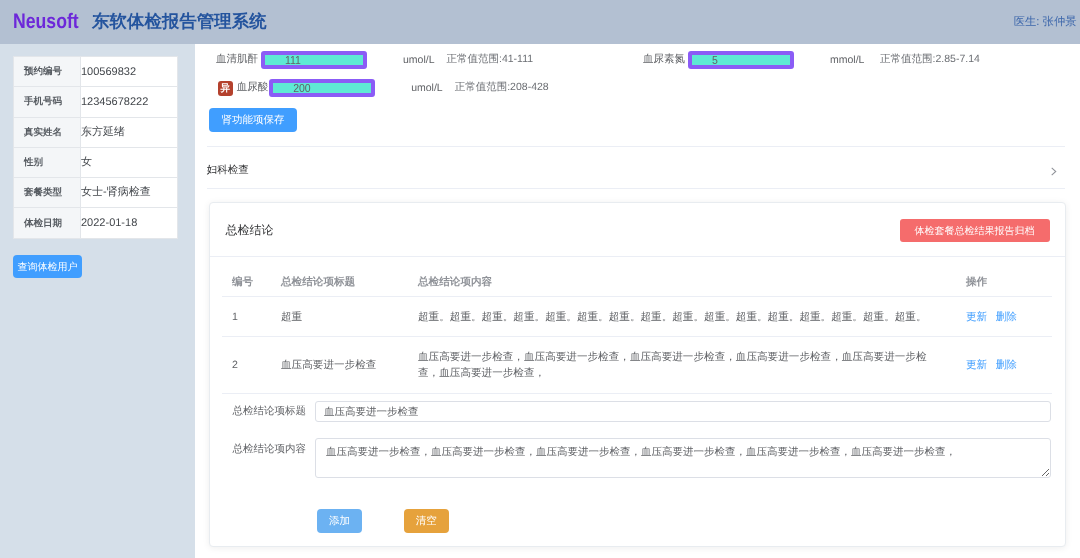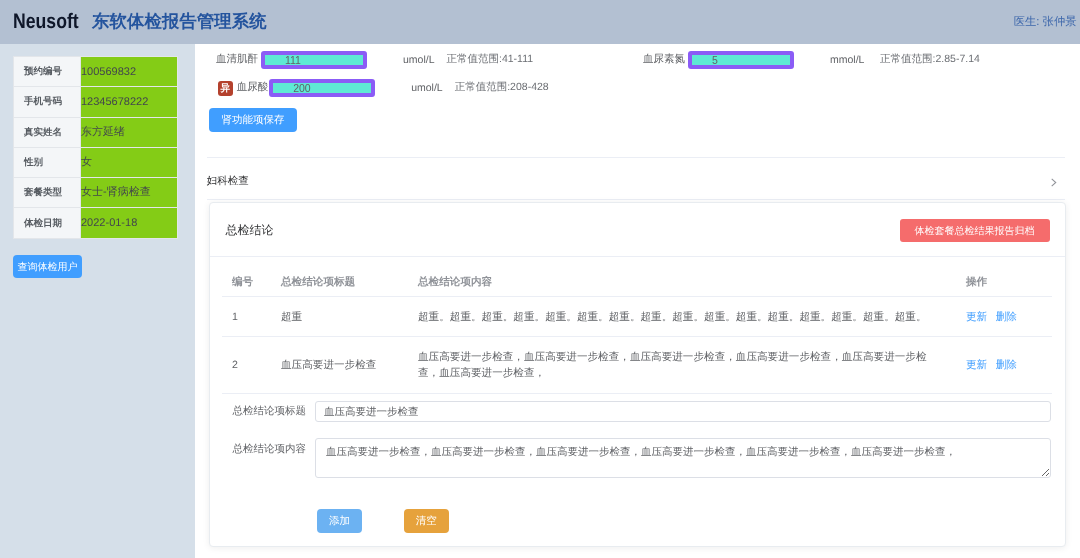--- a/index.html
+++ b/index.html
@@ -1,29 +1,29 @@
 <!DOCTYPE html>
 <html><head>
 <meta charset="utf-8">
 <style>
   * { margin:0; padding:0; box-sizing:border-box; }
   html,body { width:1080px; height:558px; overflow:hidden; background:#ffffff;
     font-family:"Liberation Sans", sans-serif; text-rendering:geometricPrecision; }
   .header { position:absolute; left:0; top:0; width:1080px; height:44px;
     background:#b3c0d2; display:flex; align-items:center; padding:0 3.5px 0 13px; }
-  .brand { font-size:21px; font-weight:700; color:#0f172a; width:67px; white-space:nowrap; }
+  .brand { font-size:21px; font-weight:700; color:#6d28d9; width:67px; white-space:nowrap; }
   .brand-inner { display:inline-block; transform:scaleX(0.84); transform-origin:left center; }
   .app-title { font-size:17.3px; font-weight:700; color:#24549e; margin-left:12px; letter-spacing:0.2px; }
   .doctor { margin-left:auto; font-size:11.3px; color:#3c66ab; }
 
   .sidebar { position:absolute; left:0; top:44px; width:195px; height:514px;
     background:#d5dfe9; }
   .sidebar-heading { margin:15px 0 0 11px; font-size:12px; font-weight:700; color:#2f3337; }
   .info-table { margin:12px 4px 0 13px; width:165px; border-collapse:collapse;
-    background:#84cc16; }
+    background:#ffffff; }
   .info-table td { border:1px solid #e3e6ea; height:30.3px; vertical-align:middle; }
   .info-table td.k { width:67px; background:#f4f6f8; padding-left:10px;
     font-size:9.5px; font-weight:700; color:#565b61; }
   .info-table td.v { font-size:11px; color:#43474c; }
   .query-btn { display:block; margin:16px 0 0 13px; width:69px; height:23.5px;
     background:#409eff; color:#ffffff; font-size:10px; border:none; border-radius:4px;
     font-family:inherit; cursor:pointer; }
 
   .main { position:absolute; left:195px; top:44px; width:885px; height:514px; background:#ffffff; }
 
@@ -39,21 +39,21 @@
     font-family:inherit; background:#5eead4; }
   .f-unit { margin-left:4px; font-size:10.5px; color:#606266;padding-left:32px; }
   .f-range { margin-left:12px; font-size:10.5px; color:#6b6e73; }
   .abn-badge { width:15px; height:15px; margin-right:4px; background:#b4412d;
     border-radius:3px; color:#ffffff; font-size:9.5px; font-weight:700;
     display:flex; align-items:center; justify-content:center; }
   .save-btn { position:absolute; left:14px; top:64px; width:88px; height:24px;
     background:#409eff; color:#fff; border:none; border-radius:4px; font-size:10.5px;
     font-family:inherit; cursor:pointer; }
 
-  .collapse { position:absolute; left:11.7px; top:113px; width:858.8px; height:42.5px;
+  .collapse { position:absolute; left:11.7px; top:102px; width:858.8px; height:42.5px;
     border-top:1px solid #ebeef5; border-bottom:1px solid #ebeef5;
     display:flex; align-items:center; justify-content:space-between;
     padding:8px 7px 0 0; cursor:pointer; }
   .collapse-title { font-size:10.5px; color:#303133; }
   .chevron { width:9px; height:9px; display:block; }
 
   .card { position:absolute; left:14px; top:157.5px; width:856.5px; height:345.5px;
     background:#fff; border:1px solid #e8ecf0; border-radius:4px;
     box-shadow:0 1px 7px rgba(0,0,0,0.07); }
   .card-header { height:54px; border-bottom:1px solid #ebeef5; display:flex;

